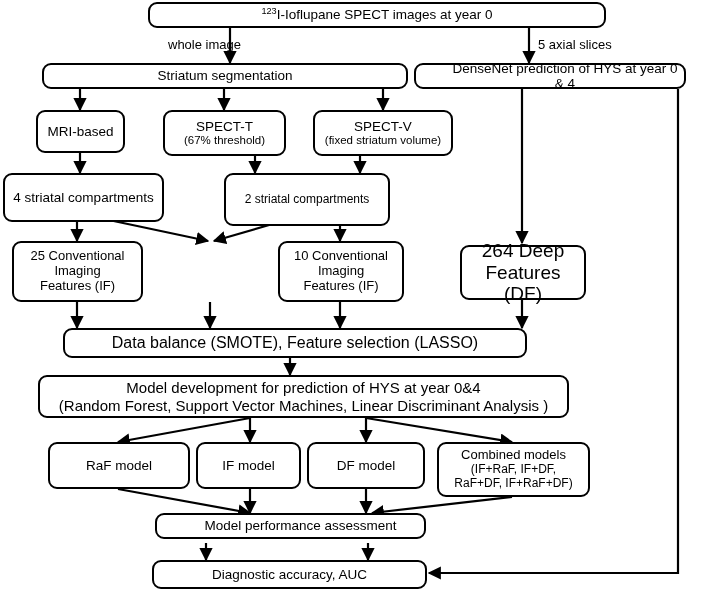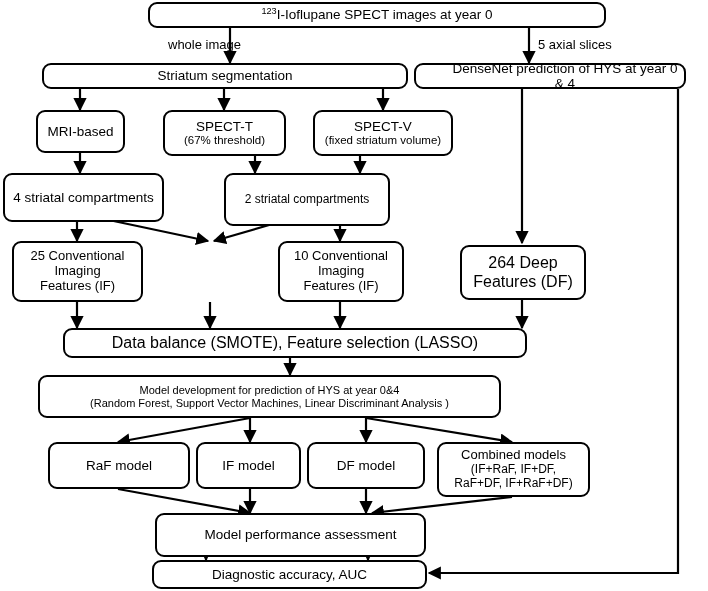--- a/index.html
+++ b/index.html
@@ -159,50 +159,50 @@
   <div class="node" style="left:12px; top:241px; width:131px; height:61px; font-size:13px; flex-direction:column;">
     <span class="txt">25 Conventional</span>
     <span class="txt">Imaging</span>
     <span class="txt">Features (IF)</span>
   </div>
   <div class="node" style="left:278px; top:241px; width:126px; height:61px; font-size:13px; flex-direction:column;">
     <span class="txt">10 Conventional</span>
     <span class="txt">Imaging</span>
     <span class="txt">Features (IF)</span>
   </div>
-  <div class="node" style="left:460px; top:245px; width:126px; height:55px; font-size:16px; flex-direction:column;">
+  <div class="node" style="left:460px; top:245px; width:126px; height:55px; font-size:19px; flex-direction:column;">
     <span class="txt">264 Deep</span>
     <span class="txt">Features (DF)</span>
   </div>
 
   <div class="node" style="left:63px; top:328px; width:464px; height:30px; font-size:16px;">
     <span class="txt">Data balance (SMOTE), Feature selection (LASSO)</span>
   </div>
 
-  <div class="node" style="left:38px; top:375px; width:463px; height:43px; font-size:11px; flex-direction:column;">
+  <div class="node" style="left:38px; top:375px; width:531px; height:43px; font-size:15px; flex-direction:column;">
     <span class="txt">Model development for prediction of HYS at year 0&amp;4</span>
     <span class="txt">(Random Forest, Support Vector Machines, Linear Discriminant Analysis )</span>
   </div>
 
   <div class="node" style="left:48px; top:442px; width:142px; height:47px; font-size:13.5px;">
     <span class="txt">RaF model</span>
   </div>
   <div class="node" style="left:196px; top:442px; width:105px; height:47px; font-size:13.5px;">
     <span class="txt">IF model</span>
   </div>
   <div class="node" style="left:307px; top:442px; width:118px; height:47px; font-size:13.5px;">
     <span class="txt">DF model</span>
   </div>
   <div class="node" style="left:437px; top:442px; width:153px; height:55px; font-size:13px; flex-direction:column;">
     <span class="txt">Combined models</span>
     <span class="txt" style="font-size:12px;">(IF+RaF, IF+DF,</span>
     <span class="txt" style="font-size:12px;">RaF+DF, IF+RaF+DF)</span>
   </div>
 
-  <div class="node" style="left:155px; top:513px; width:271px; height:44px; font-size:13.5px;padding-left:24px;">
+  <div class="node" style="left:155px; top:513px; width:271px; height:26px; font-size:13.5px;padding-left:24px;">
     <span class="txt">Model performance assessment</span>
   </div>
 
   <div class="node" style="left:152px; top:560px; width:275px; height:29px; font-size:13.5px;">
     <span class="txt">Diagnostic accuracy, AUC</span>
   </div>
 
 </div>
 
 </body></html>

